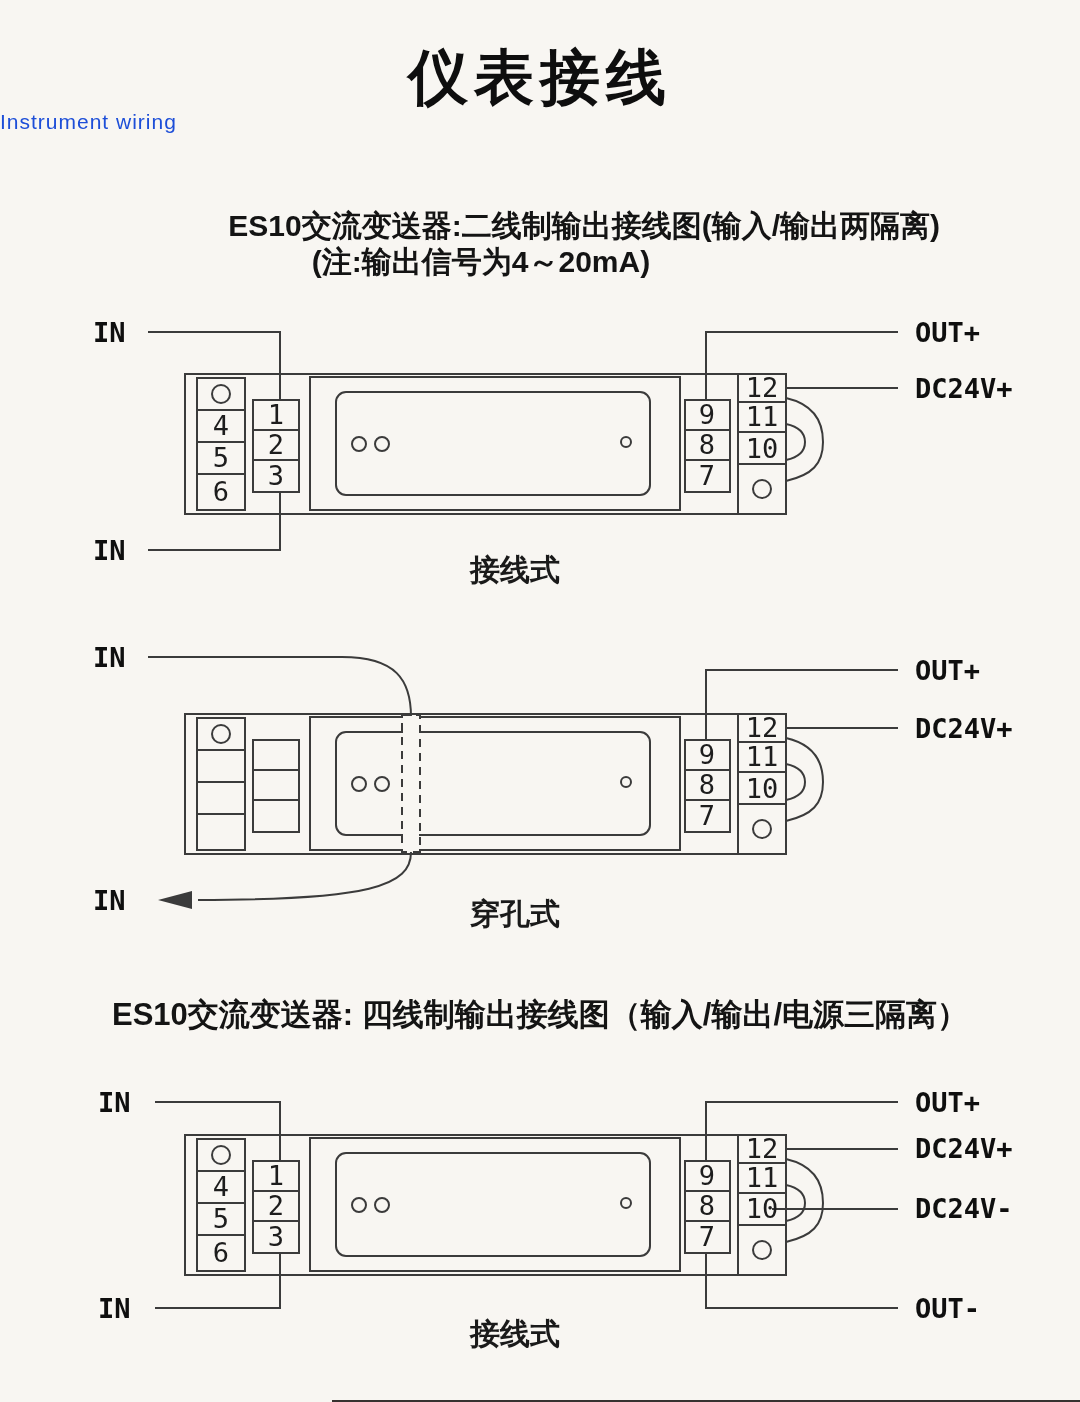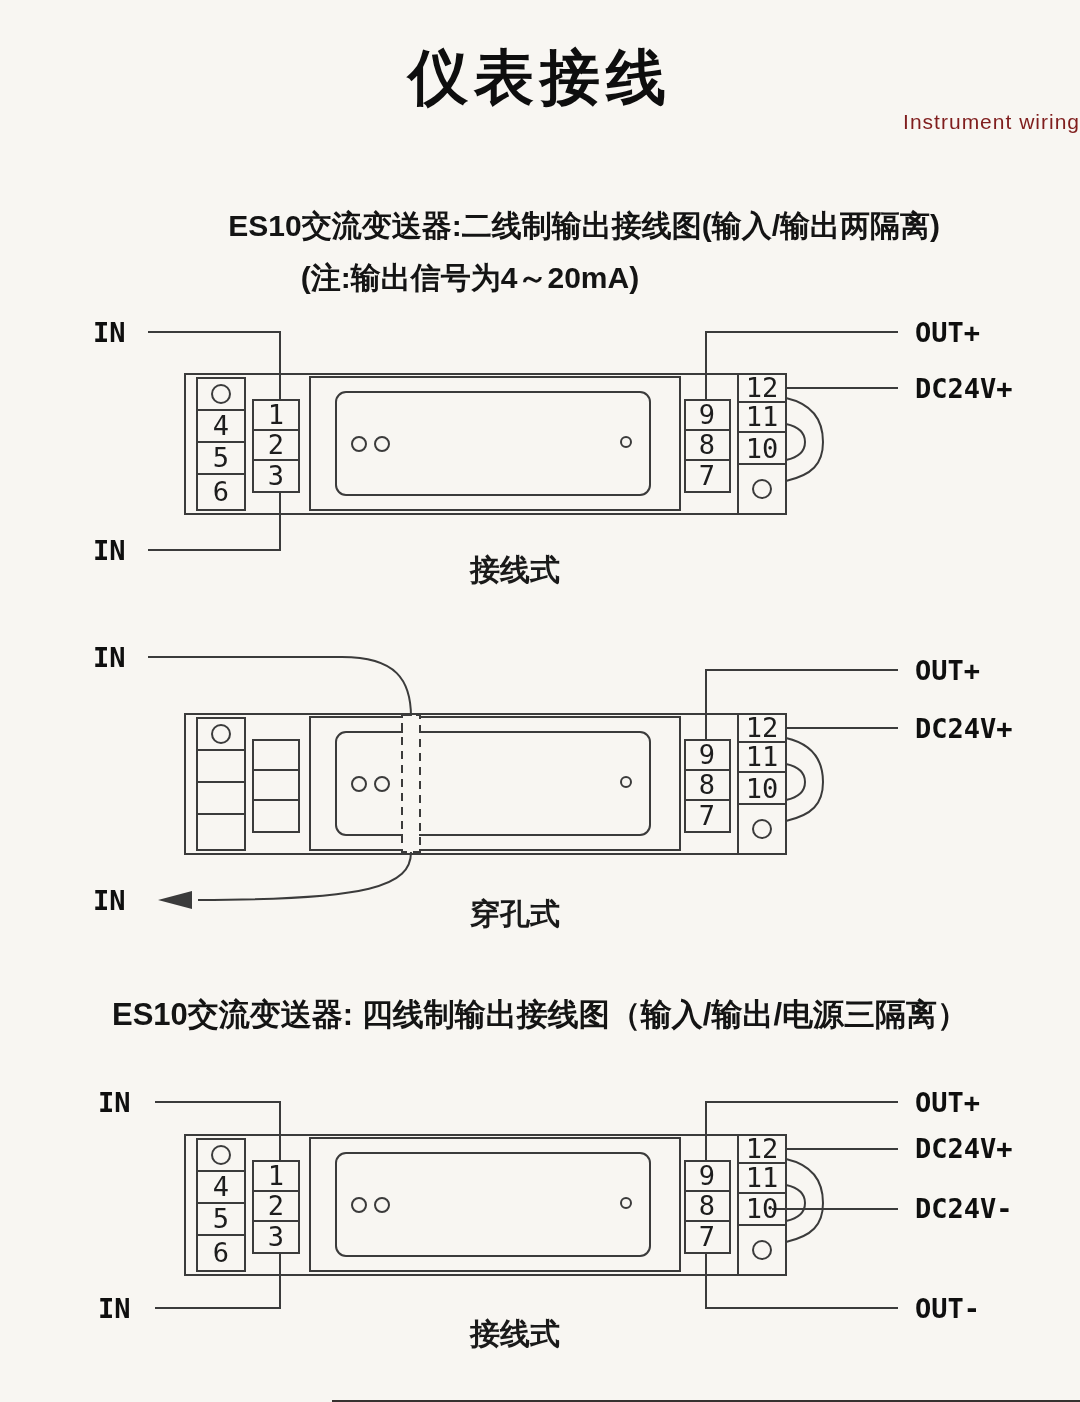--- a/index.html
+++ b/index.html
@@ -1,26 +1,26 @@
 <!DOCTYPE html>
 <html><head>
 <meta charset="utf-8">
 <style>
   html, body { margin: 0; padding: 0; }
   body { background: #f8f6f2; font-family: "Liberation Sans", sans-serif; }
   .page { position: relative; width: 1080px; height: 1402px; margin: 4px auto; background: #f8f6f2; overflow: hidden; }
 
   .title { position: absolute; top: 34px; left: 0; width: 100%; text-align: center;
            font-size: 60px; font-weight: 700; color: #0e0e0e; letter-spacing: 6px; }
-  .subtitle { position: absolute; top: 106px; left: 0; width: 100%; text-align: right;
-              font-size: 21px; color: #7f1d1d; letter-spacing: 1px; }
+  .subtitle { position: absolute; top: 106px; left: 0; width: 100%; text-align: left;
+              font-size: 21px; color: #1d4ed8; letter-spacing: 1px; }
 
   .sec-heading { font-weight: 700; color: #141414; }
   .sec1-line1 { position: absolute; top: 202px; left: 0; width: 940px; text-align: right; font-size: 30px; }
-  .sec1-line2 { position: absolute; top: 254px; left: 0; width: 940px; text-align: center; font-size: 30px; }
+  .sec1-line2 { position: absolute; top: 238px; left: 0; width: 940px; text-align: center; font-size: 30px; padding-left: 11px; }
   .sec2-line  { position: absolute; top: 990px; left: 0; width: 100%; text-align: center; font-size: 31px; }
 
   .diagram { position: absolute; left: 0; width: 1080px; display: block; }
   #diagram1 { top: 298px; height: 300px; }
   #diagram2 { top: 618px; height: 330px; }
   #diagram3 { top: 1078px; height: 275px; }
 
   .outline { fill: none; stroke: #3b3b3b; stroke-width: 2; }
   .wire    { fill: none; stroke: #3b3b3b; stroke-width: 2; }
   .dash    { fill: none; stroke: #3b3b3b; stroke-width: 2; stroke-dasharray: 8 6; }

